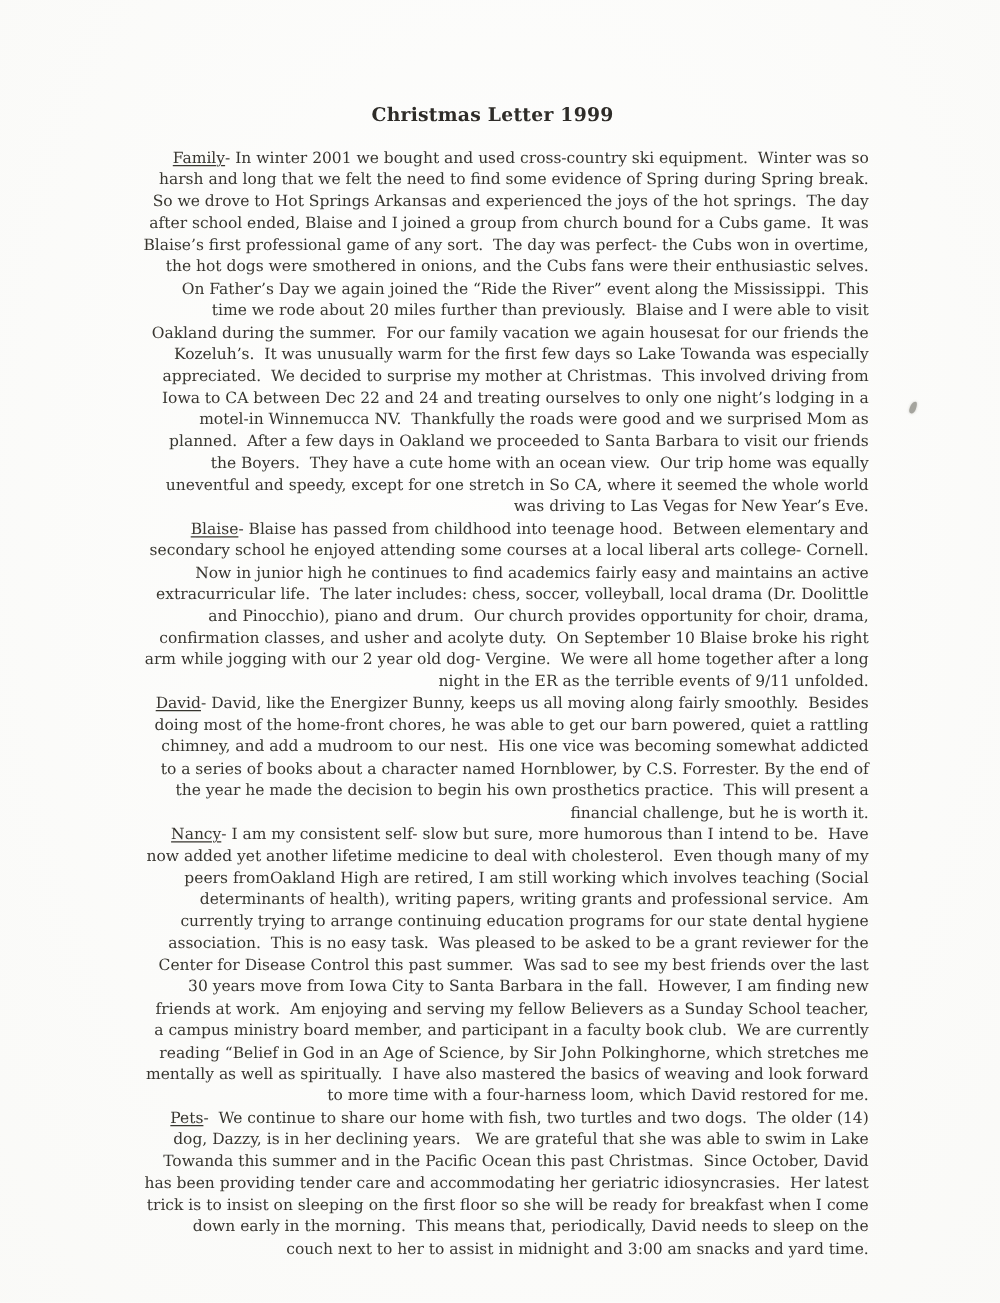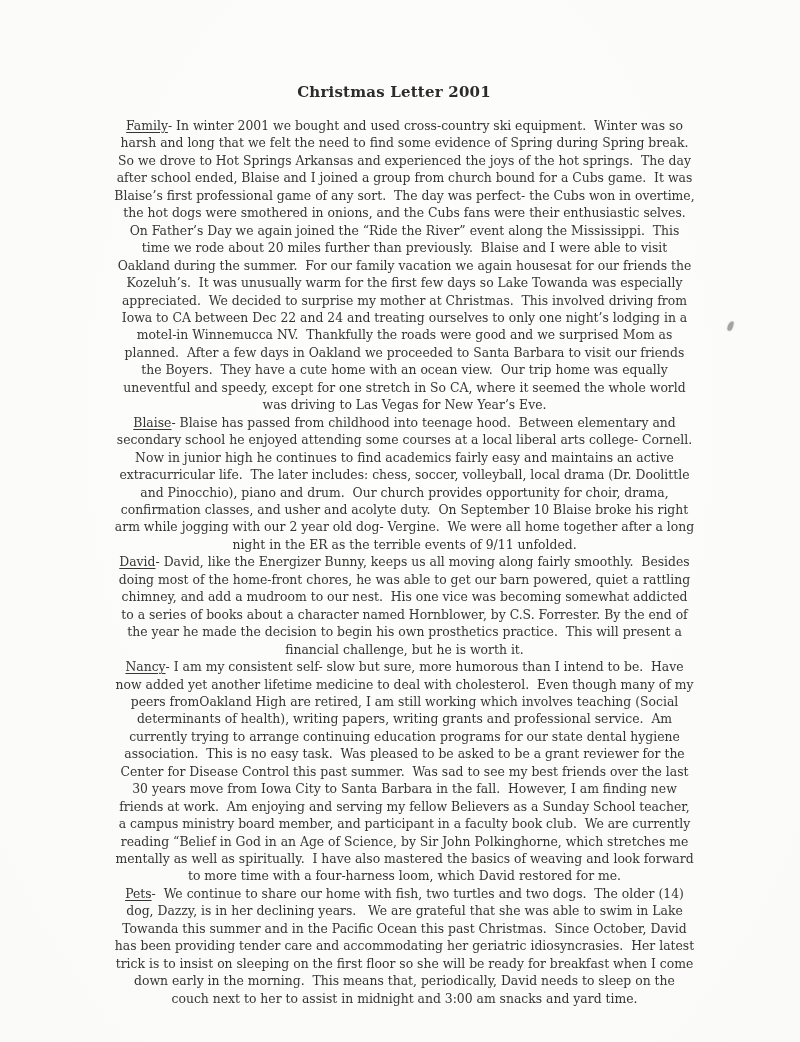--- a/index.html
+++ b/index.html
@@ -32,21 +32,21 @@
     letter-spacing: 0.2px;
     color: #2e2c28;
   }
   .letter-body {
     position: absolute;
     top: 117px;
     left: 114px;
     width: 581px;
     font-size: 12.4px;
     line-height: 17.45px;
-    text-align: center;
+    text-align: right;
   }
   .letter-body p {
     margin: 0;
     white-space: pre-wrap;
   }
   .sec-label {
     text-decoration: underline;
     text-underline-offset: 2px;
     text-decoration-thickness: 1px;
   }
@@ -61,21 +61,21 @@
     transform: rotate(18deg);
     opacity: 0.85;
     box-shadow: 0 0 2px rgba(150,149,142,0.6);
   }
 </style>
 </head>
 <body>
 
 <div class="page">
 
-  <div class="title">Christmas Letter 2001</div>
+  <div class="title">Christmas Letter 1999</div>
 
   <div class="letter-body">
 
     <p><span class="sec-label">Family</span><span>- In winter 2001 we bought and used cross-country ski equipment.  Winter was so harsh and long that we felt the need to find some evidence of Spring during Spring break.  So we drove to Hot Springs Arkansas and experienced the joys of the hot springs.  The day after school ended, Blaise and I joined a group from church bound for a Cubs game.  It was Blaise’s first professional game of any sort.  The day was perfect- the Cubs won in overtime, the hot dogs were smothered in onions, and the Cubs fans were their enthusiastic selves.  On Father’s Day we again joined the “Ride the River” event along the Mississippi.  This time we rode about 20 miles further than previously.  Blaise and I were able to visit Oakland during the summer.  For our family vacation we again housesat for our friends the Kozeluh’s.  It was unusually warm for the first few days so Lake Towanda was especially appreciated.  We decided to surprise my mother at Christmas.  This involved driving from Iowa to CA between Dec 22 and 24 and treating ourselves to only one night’s lodging in a motel-in Winnemucca NV.  Thankfully the roads were good and we surprised Mom as planned.  After a few days in Oakland we proceeded to Santa Barbara to visit our friends the Boyers.  They have a cute home with an ocean view.  Our trip home was equally uneventful and speedy, except for one stretch in So CA, where it seemed the whole world was driving to Las Vegas for New Year’s Eve.</span></p>
 
     <p><span class="sec-label">Blaise</span><span>- Blaise has passed from childhood into teenage hood.  Between elementary and secondary school he enjoyed attending some courses at a local liberal arts college- Cornell.  Now in junior high he continues to find academics fairly easy and maintains an active extracurricular life.  The later includes: chess, soccer, volleyball, local drama (Dr. Doolittle and Pinocchio), piano and drum.  Our church provides opportunity for choir, drama, confirmation classes, and usher and acolyte duty.  On September 10 Blaise broke his right arm while jogging with our 2 year old dog- Vergine.  We were all home together after a long night in the ER as the terrible events of 9/11 unfolded.</span></p>
 
     <p><span class="sec-label">David</span><span>- David, like the Energizer Bunny, keeps us all moving along fairly smoothly.  Besides doing most of the home-front chores, he was able to get our barn powered, quiet a rattling chimney, and add a mudroom to our nest.  His one vice was becoming somewhat addicted to a series of books about a character named Hornblower, by C.S. Forrester. By the end of the year he made the decision to begin his own prosthetics practice.  This will present a financial challenge, but he is worth it.</span></p>
 
     <p><span class="sec-label">Nancy</span><span>- I am my consistent self- slow but sure, more humorous than I intend to be.  Have now added yet another lifetime medicine to deal with cholesterol.  Even though many of my peers fromOakland High are retired, I am still working which involves teaching (Social determinants of health), writing papers, writing grants and professional service.  Am currently trying to arrange continuing education programs for our state dental hygiene association.  This is no easy task.  Was pleased to be asked to be a grant reviewer for the Center for Disease Control this past summer.  Was sad to see my best friends over the last 30 years move from Iowa City to Santa Barbara in the fall.  However, I am finding new friends at work.  Am enjoying and serving my fellow Believers as a Sunday School teacher, a campus ministry board member, and participant in a faculty book club.  We are currently reading “Belief in God in an Age of Science, by Sir John Polkinghorne, which stretches me mentally as well as spiritually.  I have also mastered the basics of weaving and look forward to more time with a four-harness loom, which David restored for me.</span></p>

